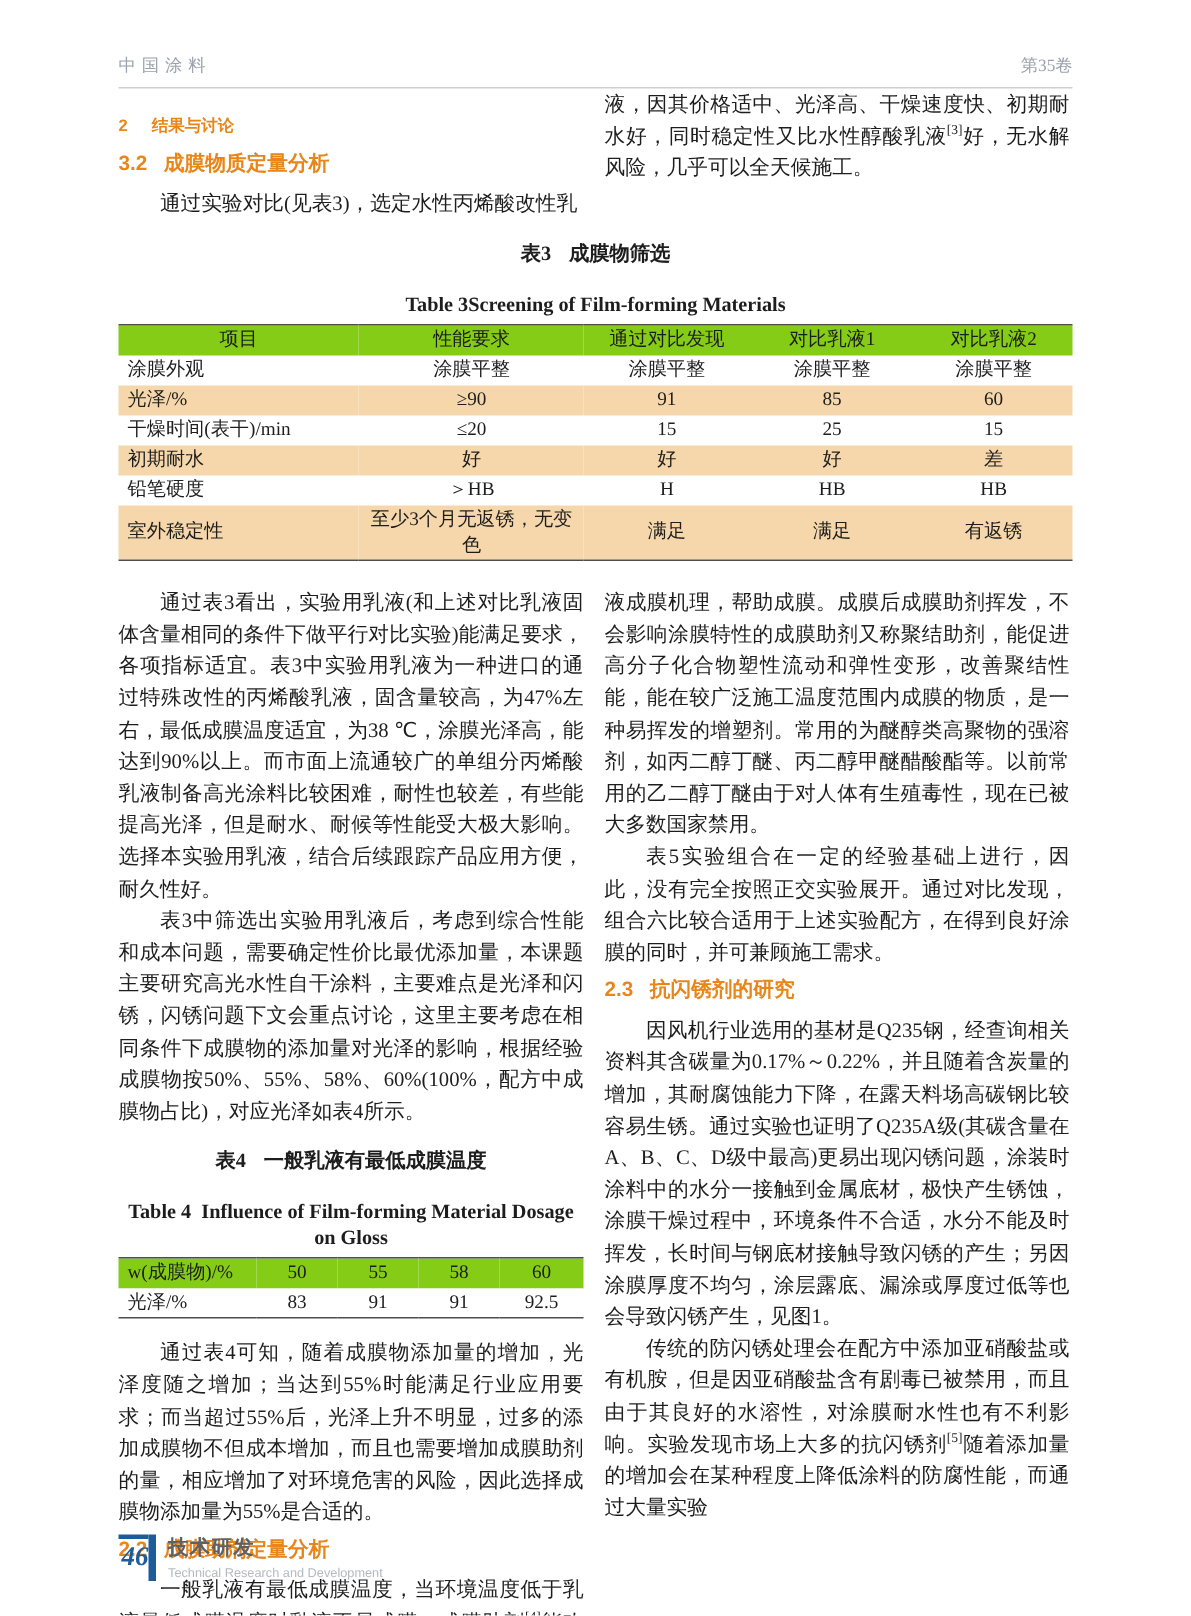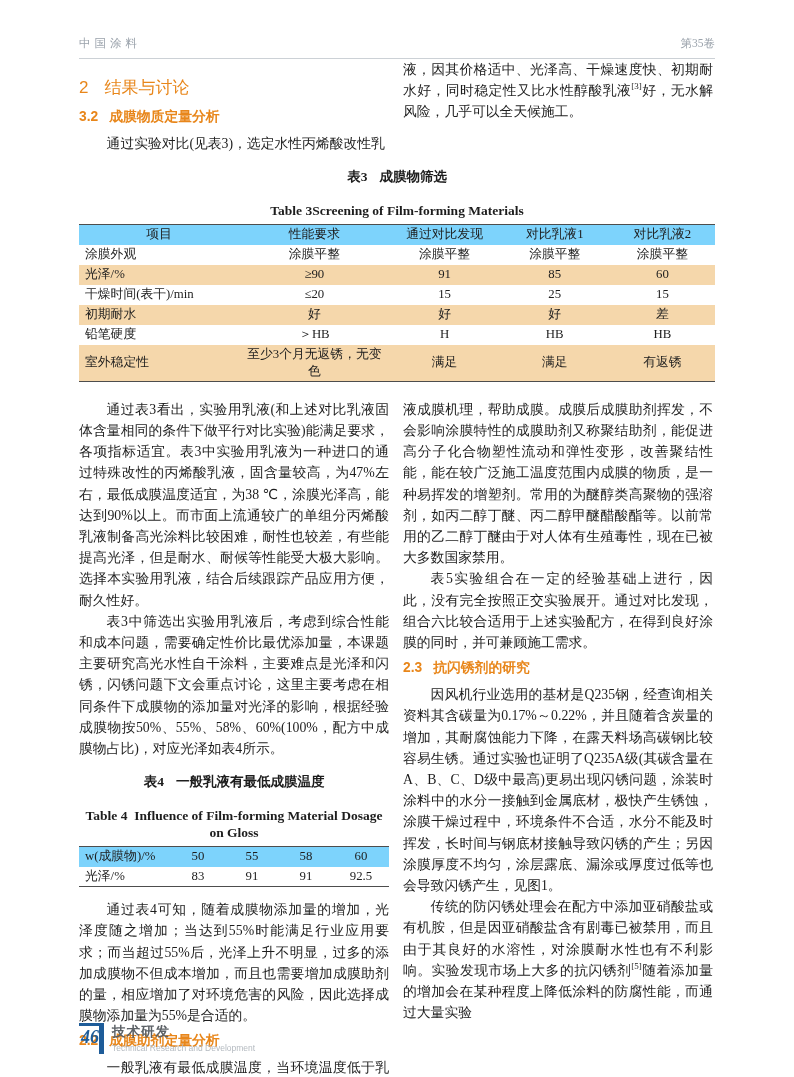--- a/index.html
+++ b/index.html
@@ -13,21 +13,21 @@
 
   
   .running-header {
     display:flex; justify-content:space-between; align-items:flex-end;
     font-size:11.5px; color:#9aa2ab; padding-bottom:7px;
     border-bottom:1px solid #ccd1d6;
   }
   .running-header .journal { letter-spacing:4px; }
 
   
-  .h2 { color:#e8861a; font-weight:normal; font-size:17px; margin:17px 0 9px 0;
+  .h2 { color:#e8861a; font-weight:bold; font-size:11px; margin:17px 0 9px 0;
         font-family:"Liberation Sans","DejaVu Sans",sans-serif; }
   .h2 .num { margin-right:16px; }
   .h3 { color:#e8861a; font-weight:bold; font-size:13.8px; margin:6px 0 7px 0;
         font-family:"Liberation Sans","DejaVu Sans",sans-serif; }
   .h3 .num { margin-right:11px; }
 
   
   p.body-p {
     font-size:13.8px; line-height:21.2px; text-align:justify;
     text-justify:inter-ideograph; word-break:break-all;
@@ -41,21 +41,21 @@
 
   
   .tbl-block { margin-top:14px; }
   .tbl-title { text-align:center; font-weight:bold; font-size:13.5px; line-height:18px; }
   .tbl-title .gap { display:inline-block; width:12px; }
   .tbl-title-en { text-align:center; font-weight:bold; font-size:13.5px; line-height:17px; margin-top:16px; }
   table { border-collapse:collapse; width:100%; margin-top:5px;
           font-size:12.8px; }
   table { border-top:1.5px solid #4d4d4d; border-bottom:1.5px solid #4d4d4d; }
   th, td { height:20px; padding:1px 3px; text-align:center; font-weight:normal; }
-  thead tr { background:#7dd3fc; }
+  thead tr { background:#84cc16; }
   tbody tr:nth-child(even) { background:#f5d7ab; }
   td.lft, th.lft { text-align:left; padding-left:6px; }
   .t3-head th { }
   .spacer { height:12px; }
 
   .main-cols { margin-top:17px; }
 
   
   .footer { position:absolute; left:79px; top:1023px; display:flex; align-items:flex-start; }
   .pgnum-box {

